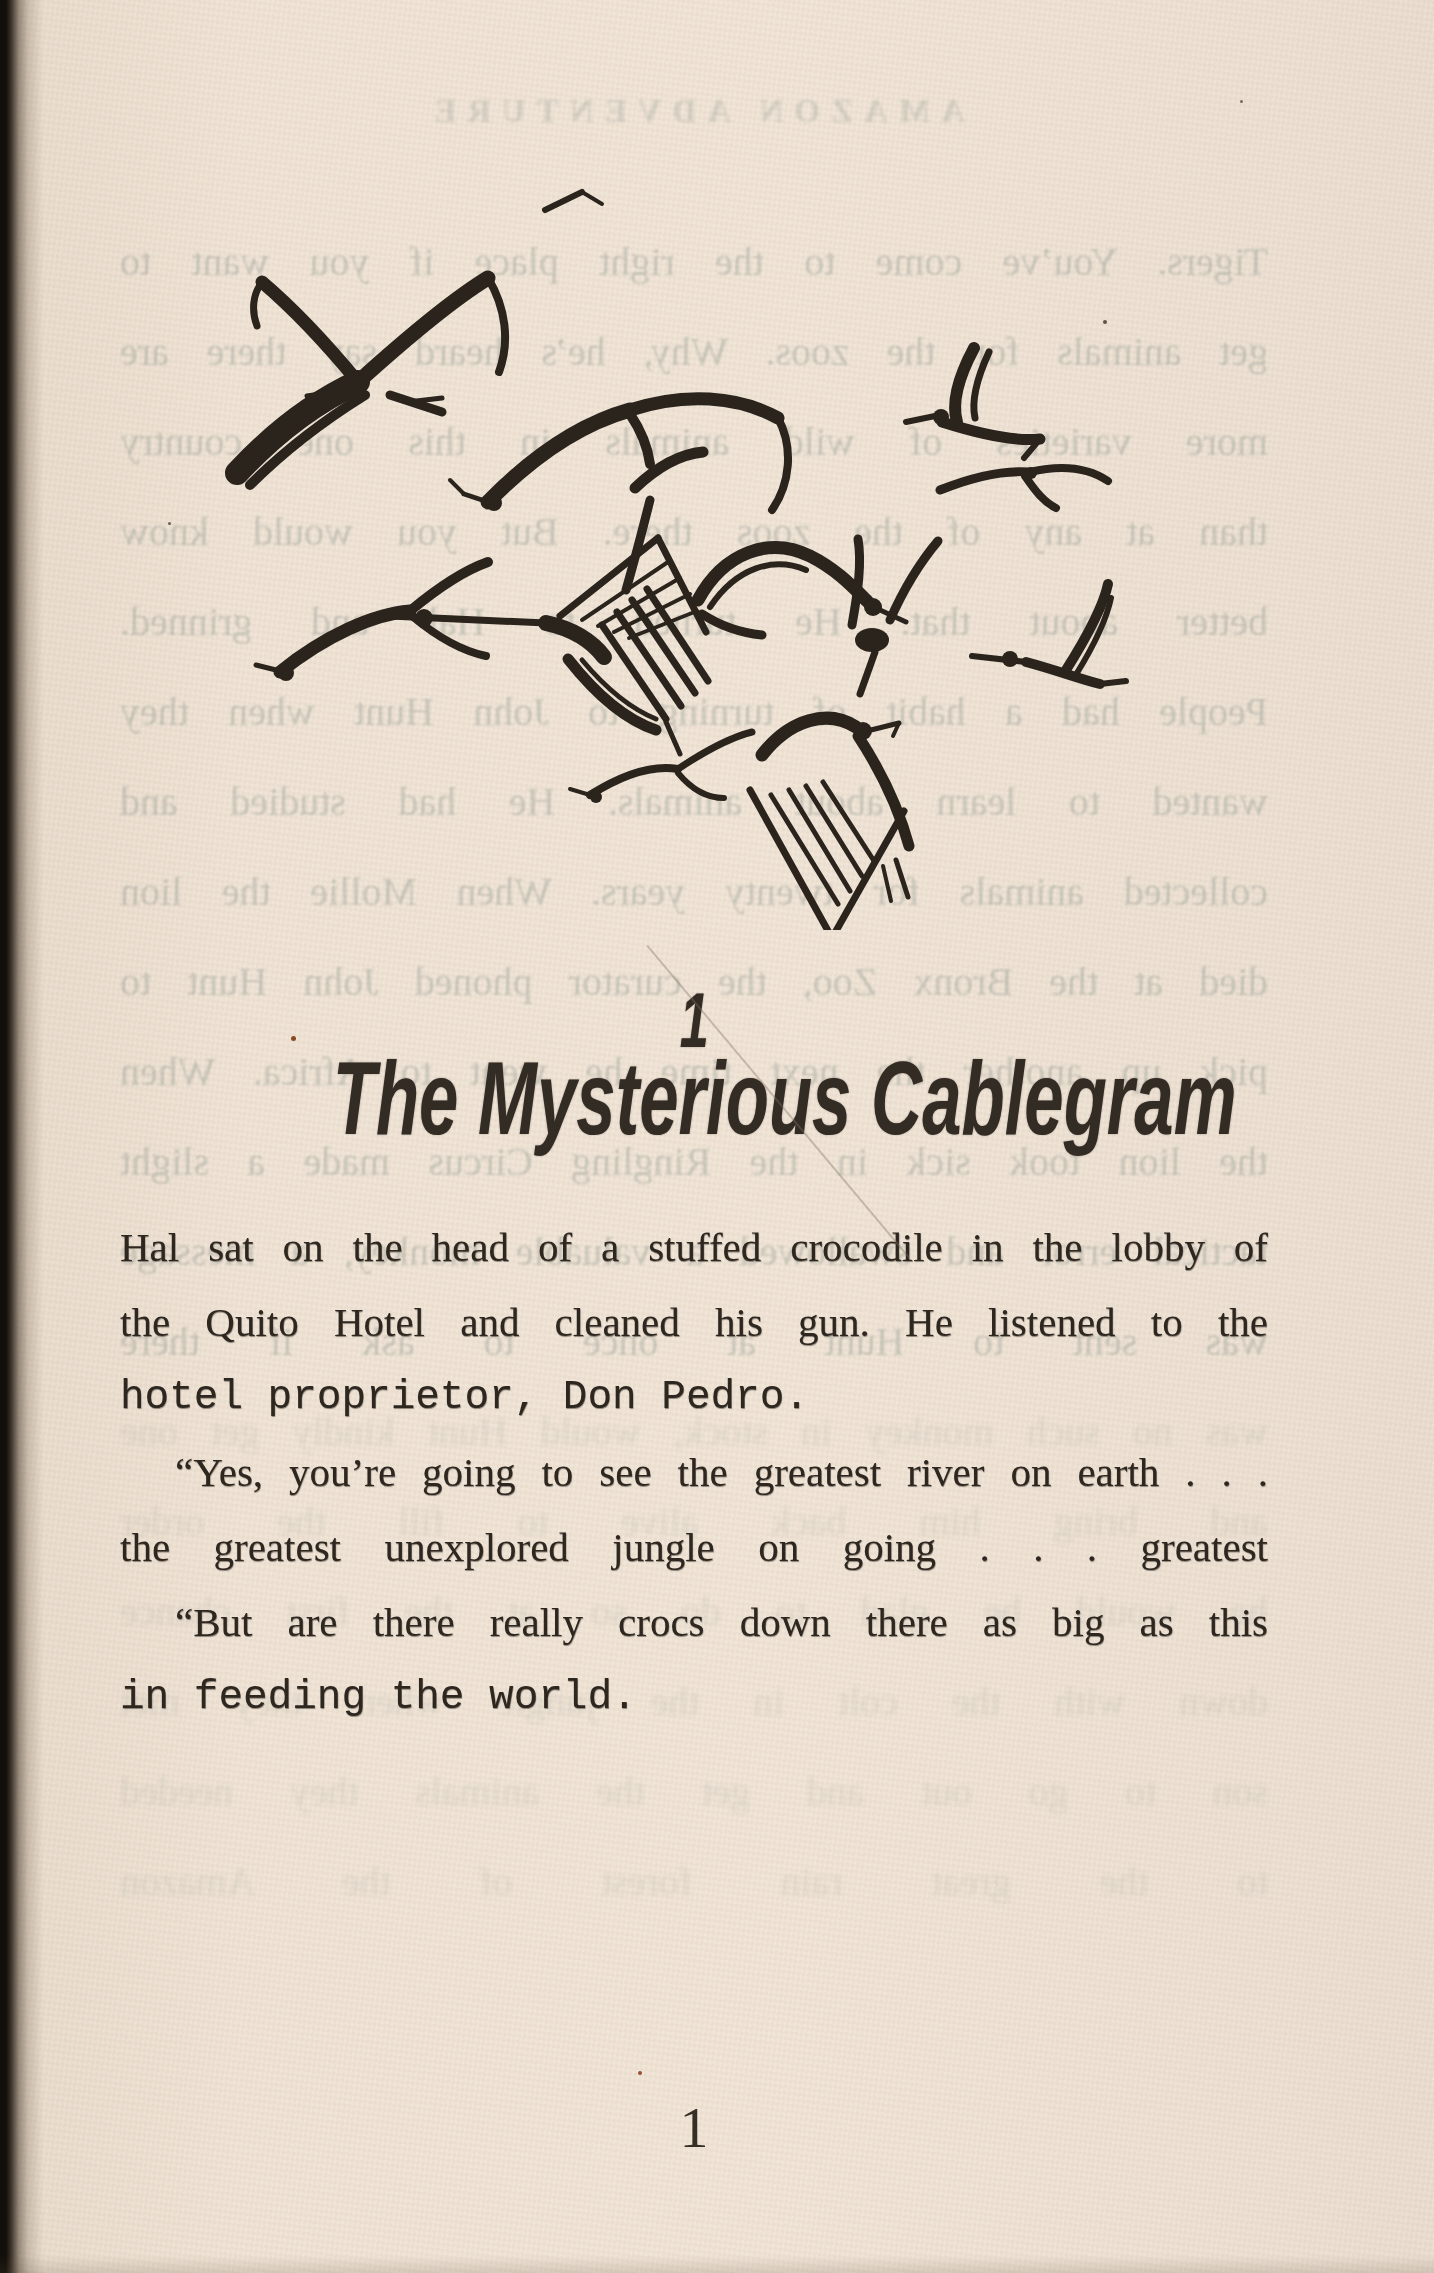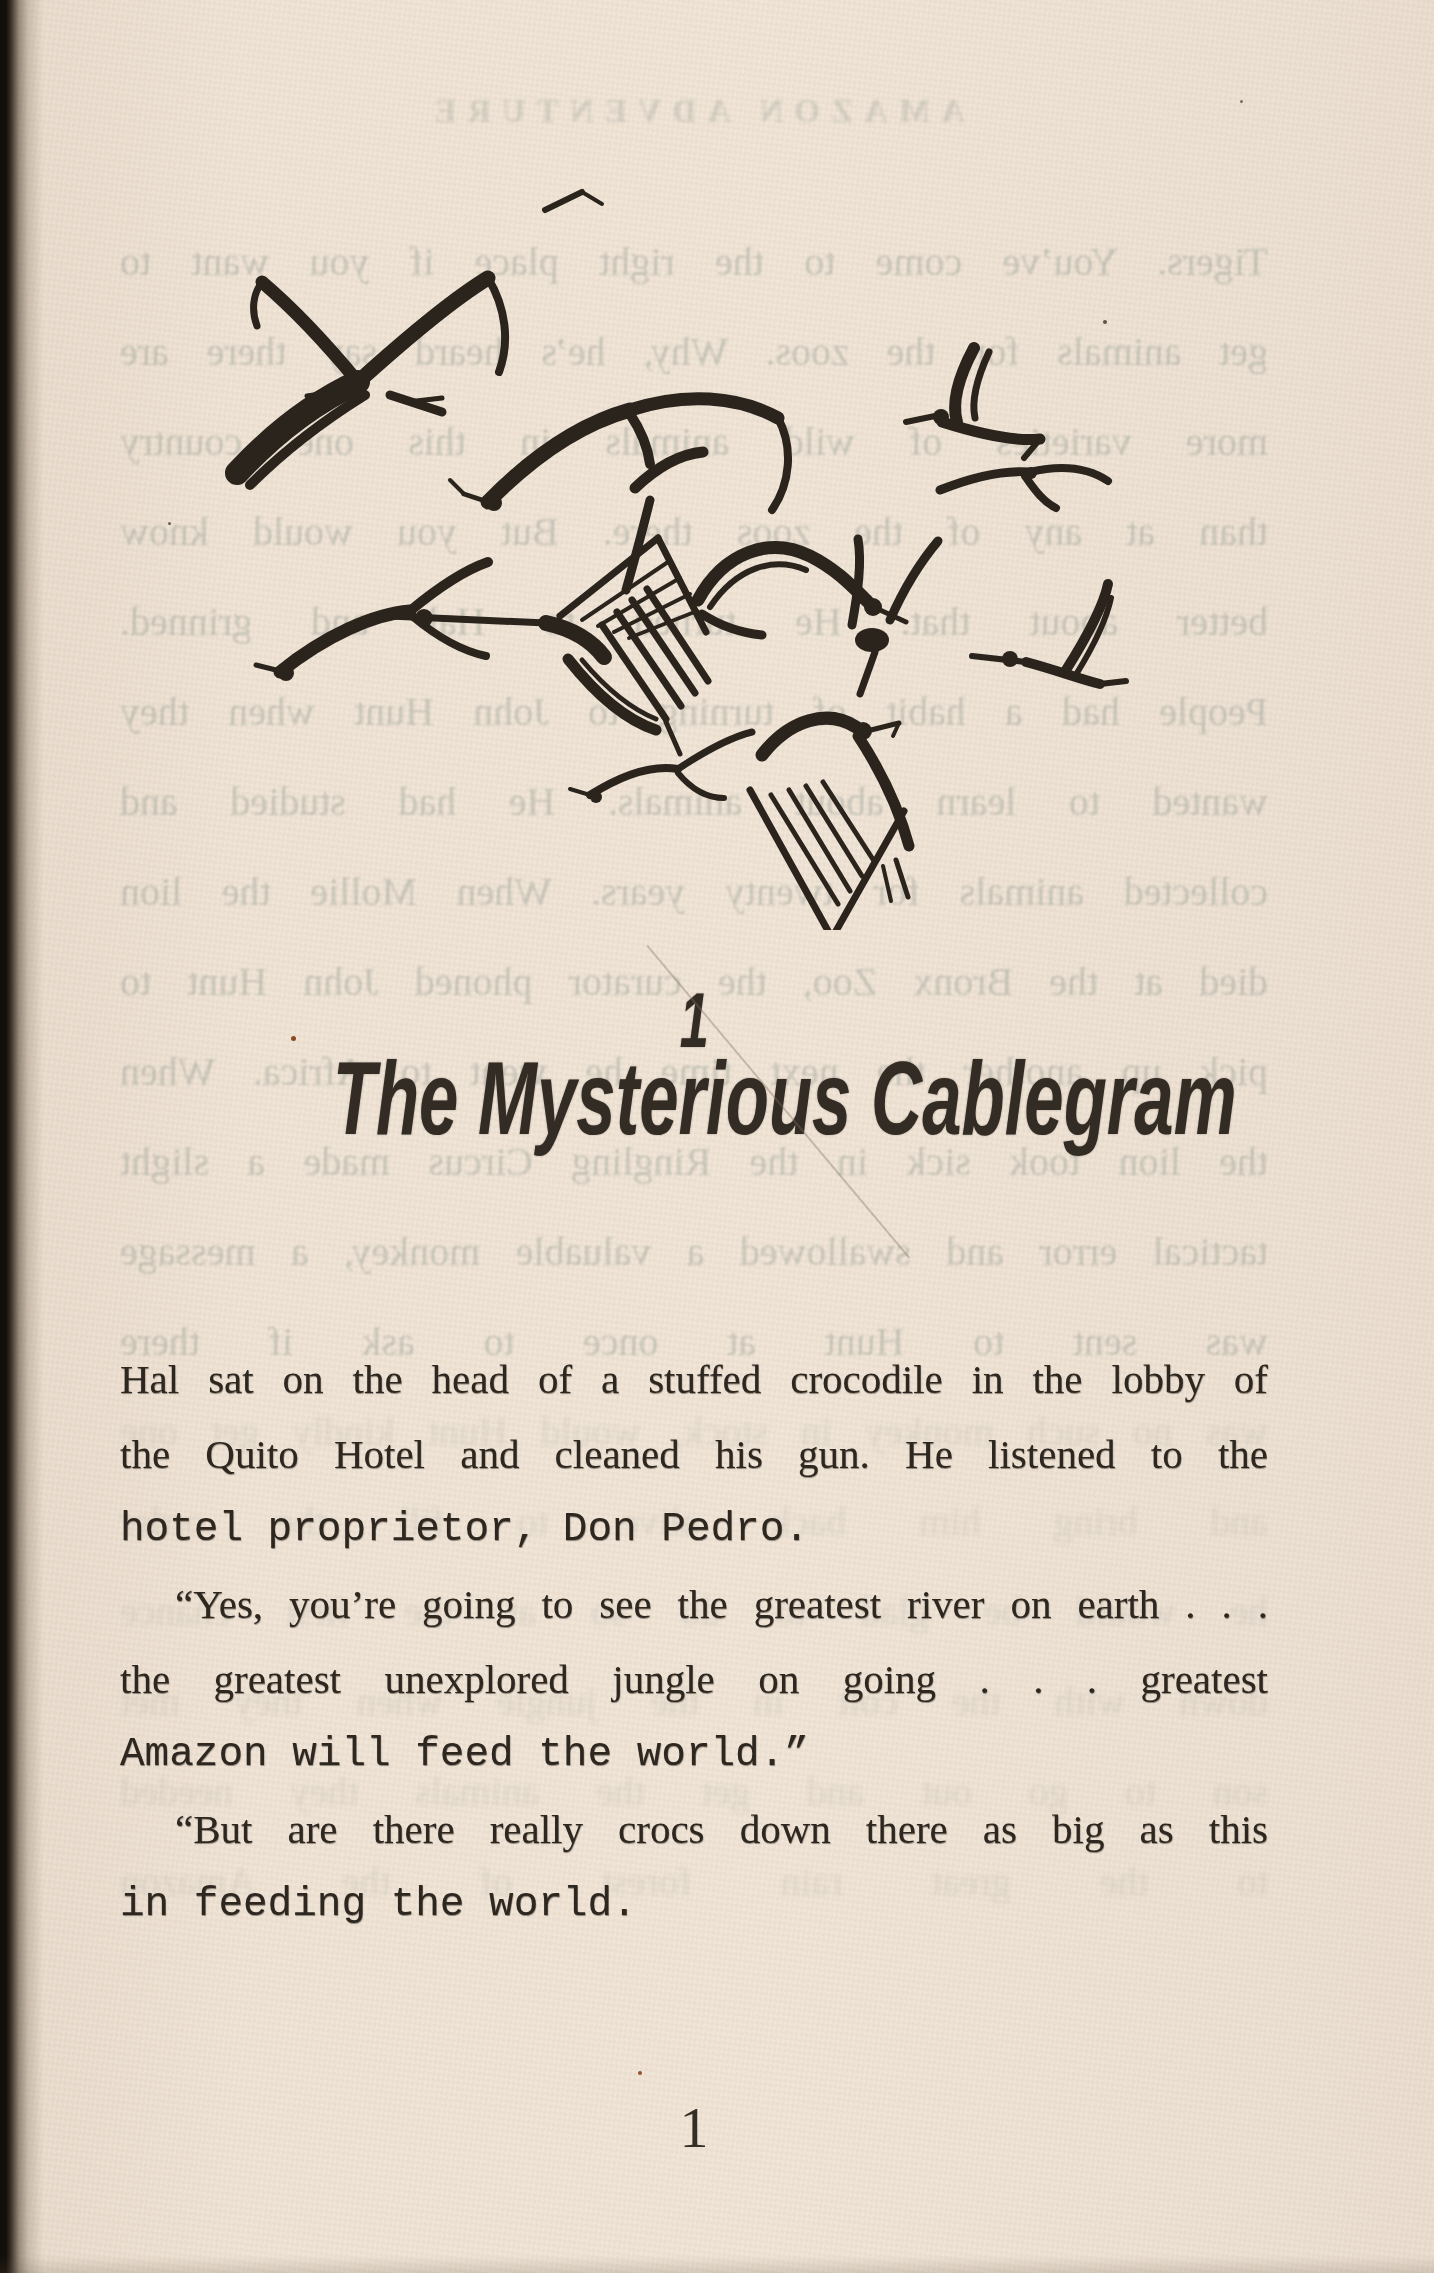--- a/index.html
+++ b/index.html
@@ -38,21 +38,21 @@
   .flock circle,.flock ellipse{fill:#2a241d;}
 
   
   .chapnum,.chaptitle{position:absolute;left:120px;width:1148px;text-align:center;color:#332c25;}
   .chapnum{top:980px;font:italic 700 77px/80px "Liberation Sans",sans-serif;}
   .chapnum>span{display:inline-block;transform:scaleX(.68);text-shadow:0 0 2px rgba(50,42,34,.45);}
   .chaptitle{top:1042px;font:italic 700 104px/112px "Liberation Sans",sans-serif;}
   .chaptitle>span{display:inline-block;transform:scaleX(.68);text-shadow:0 0 2px rgba(50,42,34,.45);white-space:nowrap;}
 
   
-  .bodytext{position:absolute;left:120px;top:1342px;width:1148px;
+  .bodytext{position:absolute;left:120px;top:1210px;width:1148px;
     font:41px/75px "Liberation Serif",serif;color:#2d2720;
     text-shadow:.5px .5px .8px rgba(45,39,31,.5);}
   .bl{height:75px;text-align:justify;text-align-last:justify;white-space:nowrap;}
   .bl.last{text-align-last:left;font-family:Liberation Mono, monospace;}
   .bl.ind{text-indent:55px;}
 
   .pagenum{position:absolute;left:120px;top:2098px;width:1148px;text-align:center;
     font:58px/60px "Liberation Serif",serif;color:#352e26;}
 
   .scratch{position:absolute;left:648px;top:945px;width:408px;height:2px;
@@ -201,21 +201,20 @@
 
   <div class="chapnum"><span>1</span></div>
   <div class="chaptitle"><span>The Mysterious Cablegram</span></div>
 
   <div class="bodytext">
     <div class="bl">Hal sat on the head of a stuffed crocodile in the lobby of</div>
     <div class="bl">the Quito Hotel and cleaned his gun. He listened to the</div>
     <div class="bl last">hotel proprietor, Don Pedro.</div>
     <div class="bl ind">“Yes, you’re going to see the greatest river on earth . . .</div>
     <div class="bl">the greatest unexplored jungle on going . . . greatest</div>
-    <div class="bl last">Amazon will feed the world.”</div>
     <div class="bl ind">“But are there really crocs down there as big as this</div>
     <div class="bl last">in feeding the world.</div>
   </div>
 
   <div class="pagenum">1</div>
 
   <div class="scratch"></div>
   <div class="speck" style="left:291px;top:1036px;width:5px;height:5px;background:#8a4a22"></div>
   <div class="speck" style="left:638px;top:2071px;width:4px;height:4px;background:#96512a"></div>
   <div class="speck" style="left:1103px;top:320px;width:4px;height:4px;background:#5d5247"></div>

